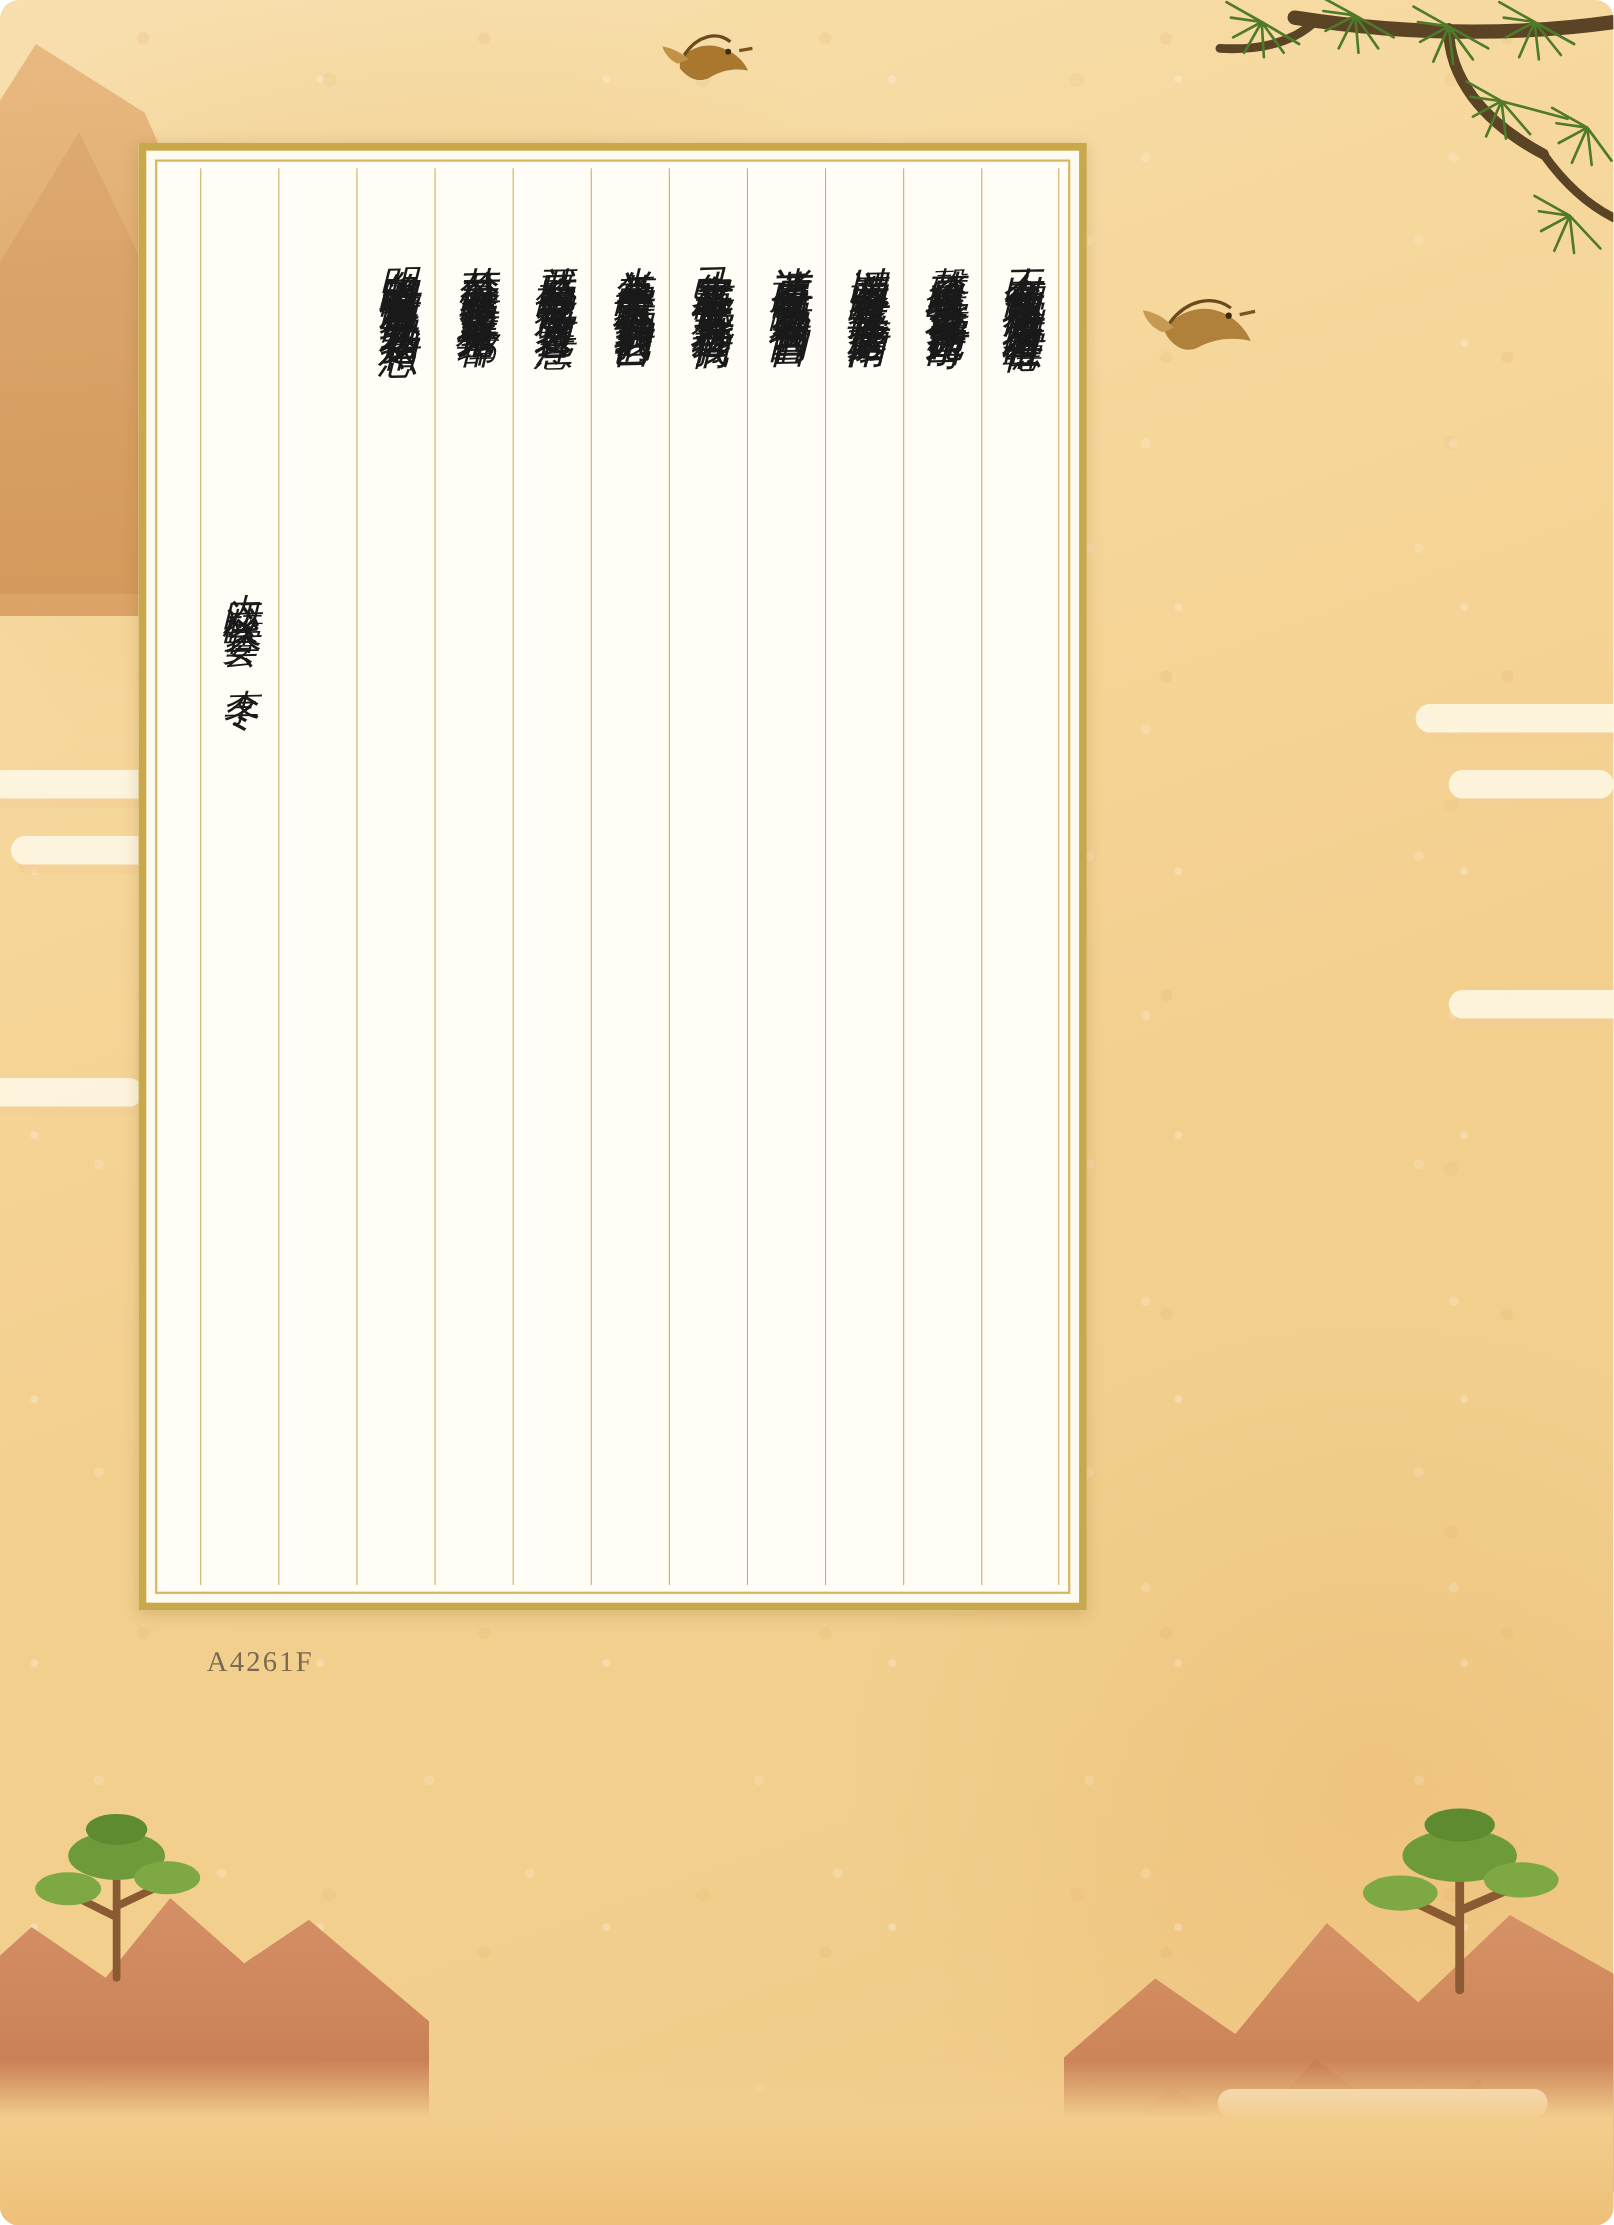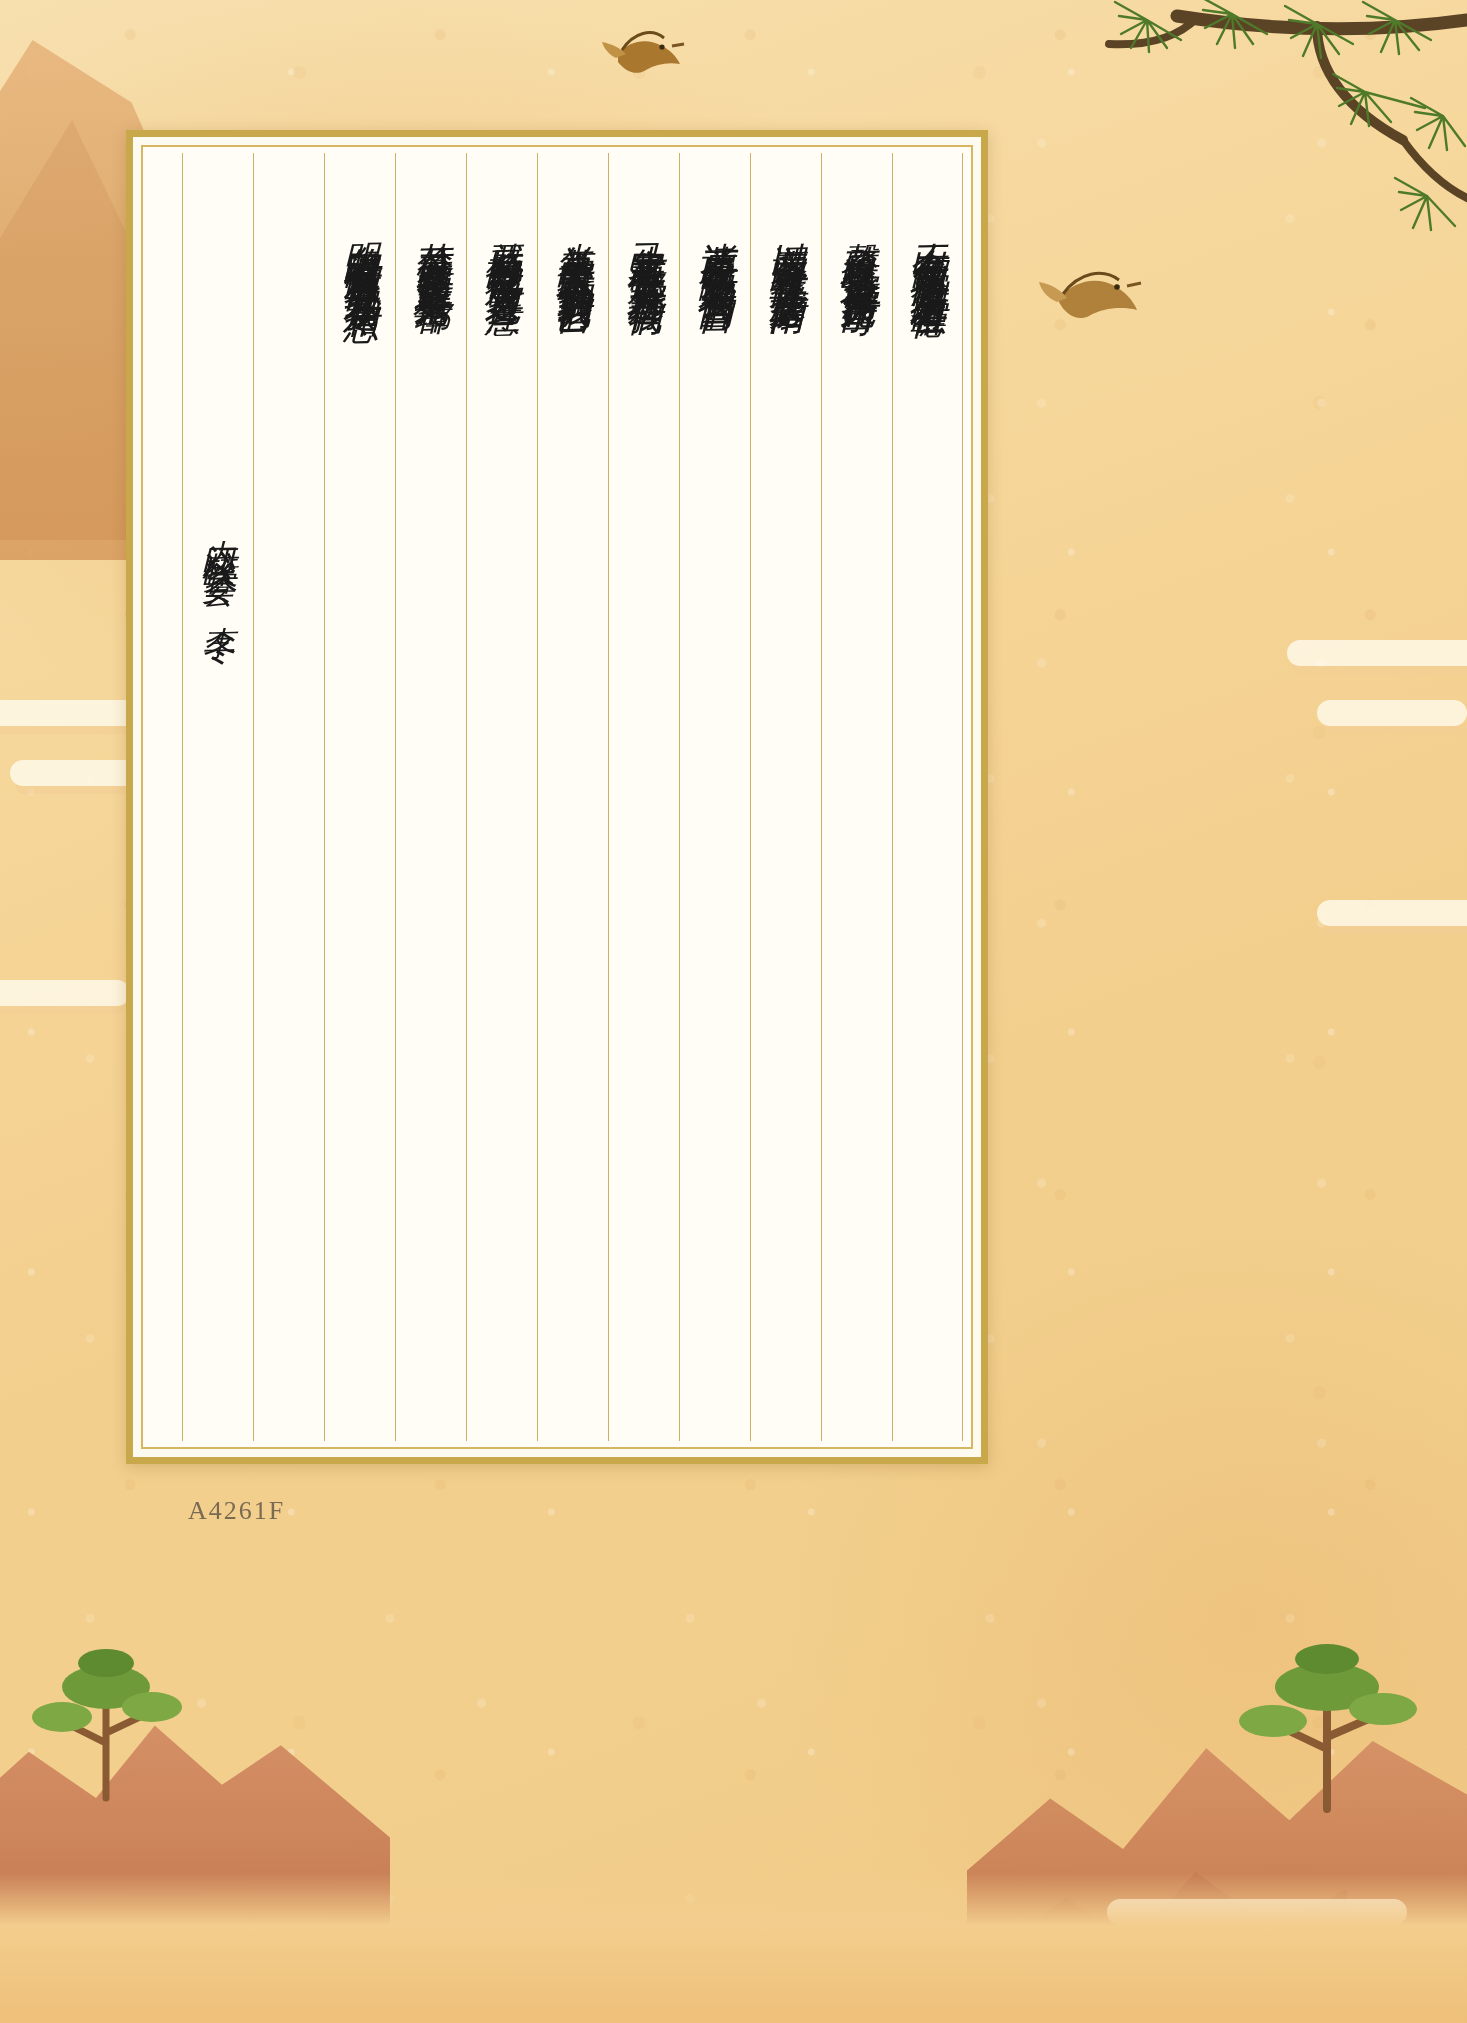--- a/index.html
+++ b/index.html
@@ -17,20 +17,21 @@
   
   #page {
     position: relative;
     width: 1467px;
     height: 2023px;
     background:
       radial-gradient(ellipse 900px 600px at 25% 18%, rgba(236,193,120,0.55) 0%, rgba(236,193,120,0) 62%),
       radial-gradient(ellipse 800px 700px at 85% 80%, rgba(233,183,112,0.45) 0%, rgba(233,183,112,0) 60%),
       linear-gradient(160deg, #f7dfae 0%, #f6d79b 28%, #f3cf8e 55%, #f2cf8d 75%, #f0c784 100%);
     overflow: hidden;
+    border-radius: 17px;
   }
 
   
   .texture {
     position: absolute;
     inset: 0;
     background-image:
       radial-gradient(circle at 12% 30%, rgba(255,255,255,0.30) 0 3px, transparent 4px),
       radial-gradient(circle at 42% 12%, rgba(214,158,86,0.18) 0 5px, transparent 6px),
       radial-gradient(circle at 72% 55%, rgba(255,255,255,0.22) 0 4px, transparent 5px),

